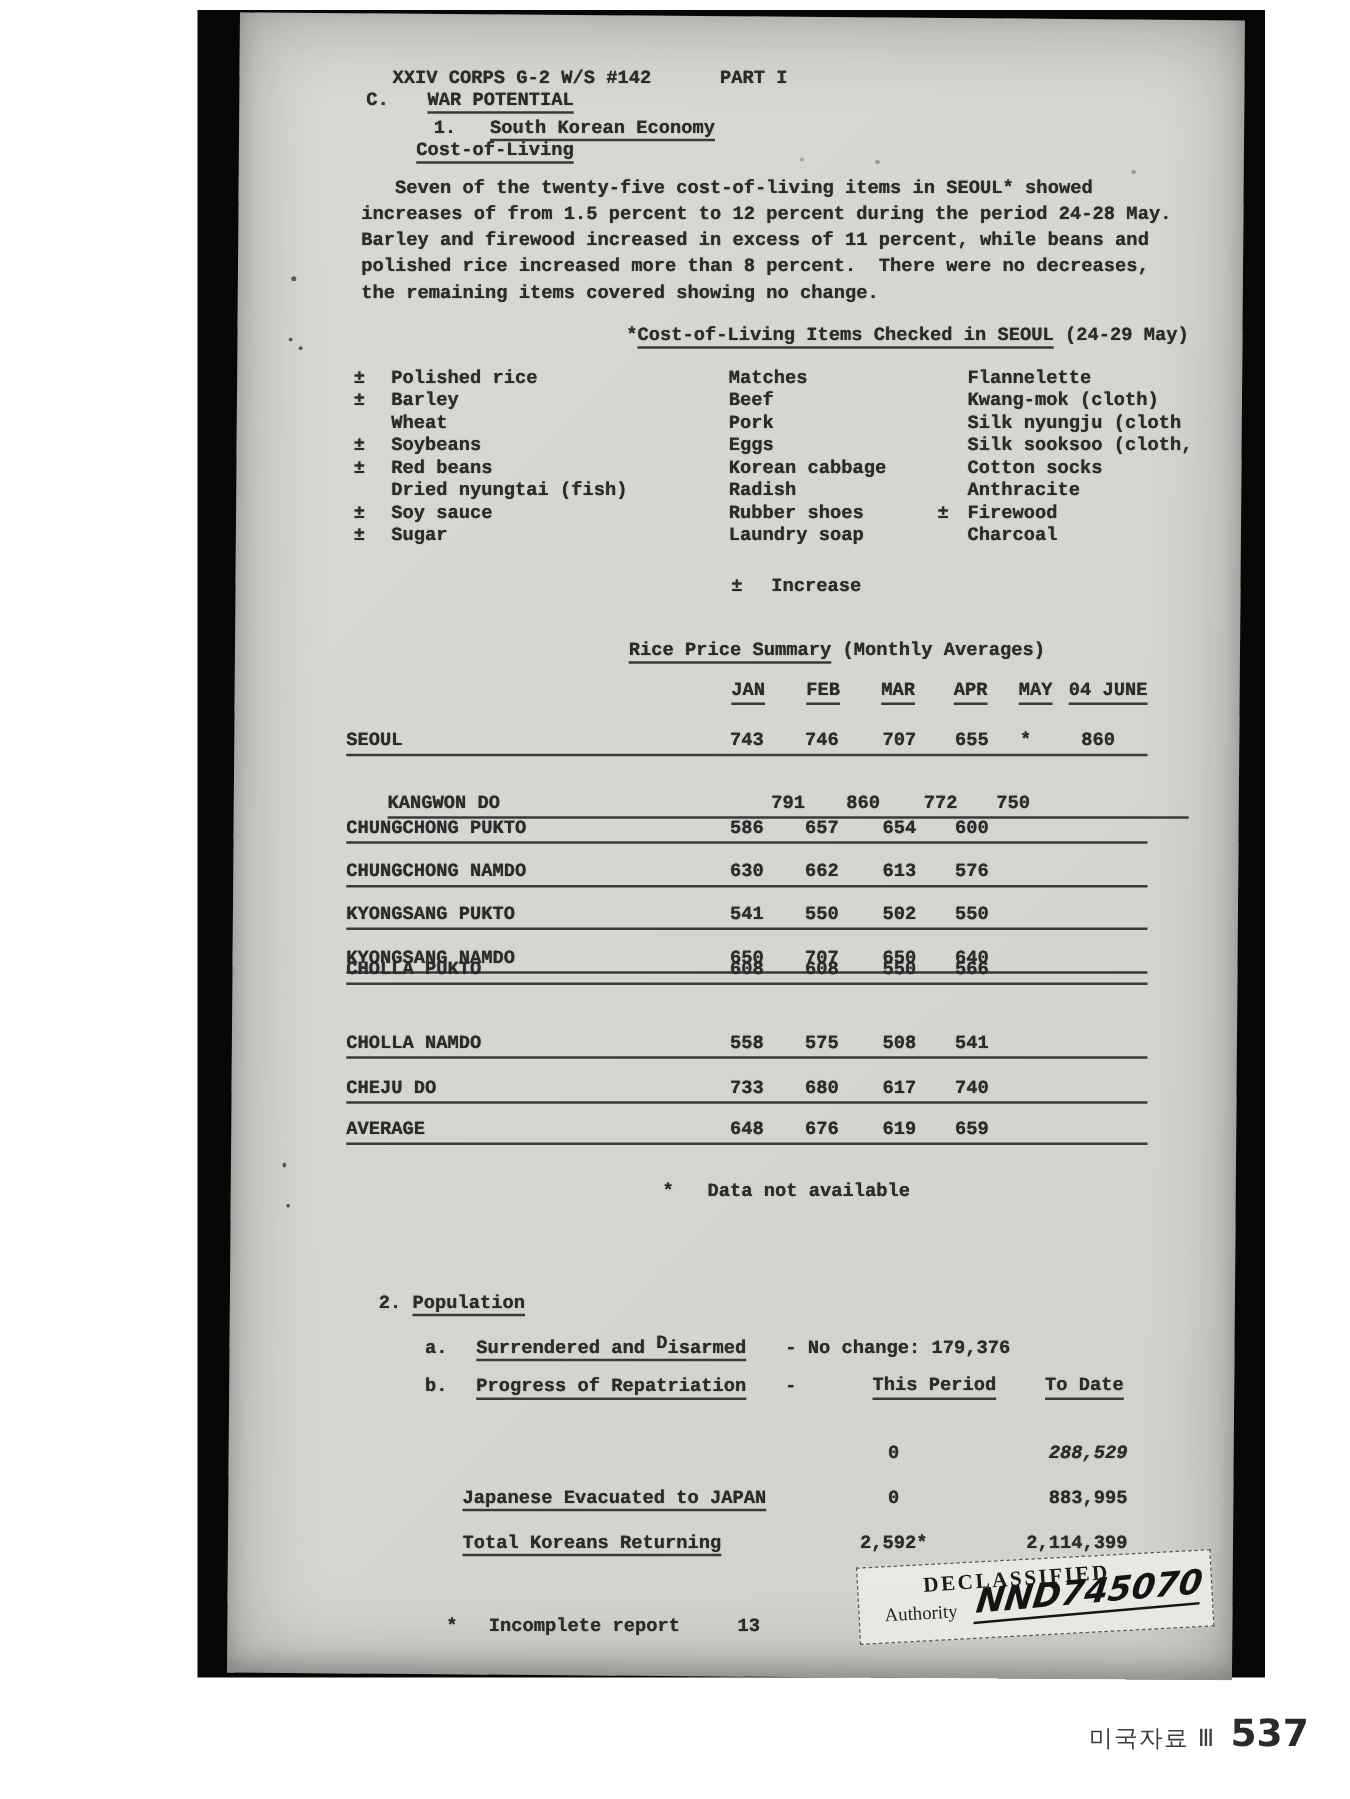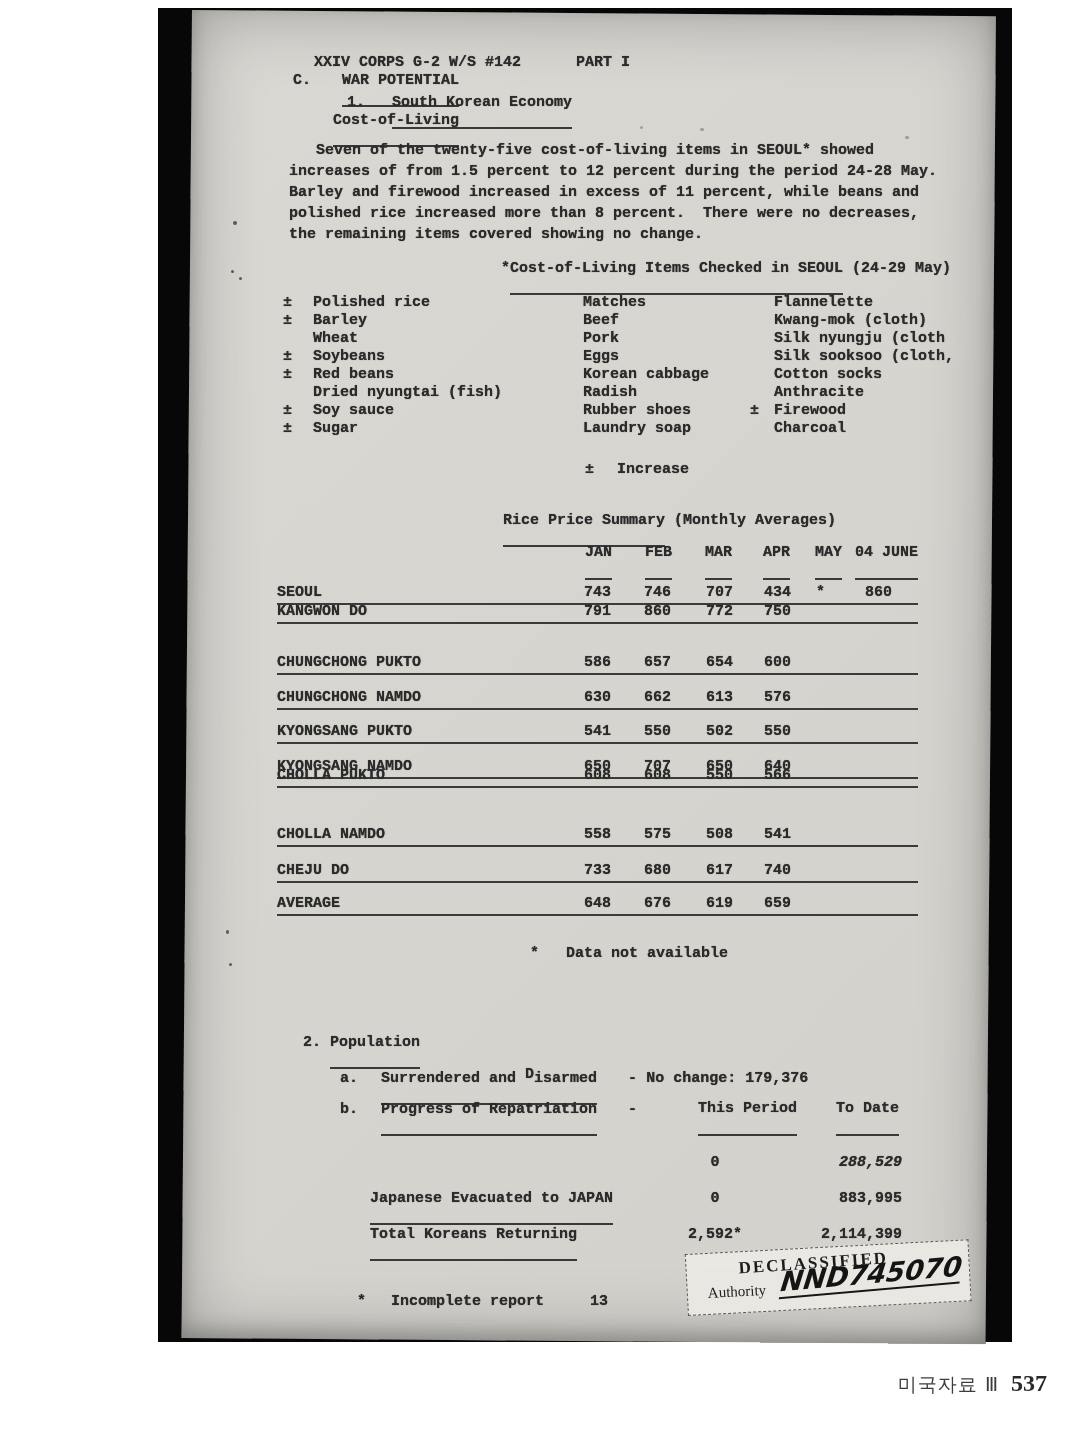--- a/index.html
+++ b/index.html
@@ -5,21 +5,21 @@
   html,body{margin:0;padding:0;background:#ffffff;}
   #root{position:relative;width:1080px;height:1439px;background:#ffffff;overflow:hidden;
         font-family:"Liberation Mono","DejaVu Sans Mono",monospace;}
   .frame{position:absolute;left:158px;top:8px;width:854px;height:1334px;background:#070707;}
   .sheet{position:absolute;left:192px;top:10px;width:804px;height:1328px;
          background:linear-gradient(135deg,#d9d8d3 0%,#d6d5d0 45%,#d2d1cc 100%);
          transform:rotate(0.45deg);transform-origin:top left;
          box-shadow:inset 0 0 70px rgba(0,0,0,0.28), inset 0 -8px 18px rgba(0,0,0,0.22);}
   .txt{position:absolute;color:#2b2b2b;font-weight:700;font-size:15px;line-height:19px;
        text-shadow:0 0 0.8px rgba(30,30,30,0.85);white-space:nowrap;}
-  .u{border-bottom:2px solid rgba(40,40,40,0.9);padding-bottom:16px;}
+  .u{border-bottom:2px solid rgba(40,40,40,0.9);padding-bottom:0px;}
   .para{white-space:pre-wrap;width:672px;line-height:21px;}
   .colitems .line{height:18px;}
   .colitems .mk{display:inline-block;width:30px;}
   .colitems .mk3{display:inline-block;width:24px;}
   .rrow{position:absolute;left:277px;width:641px;height:21px;line-height:21px;
         border-bottom:2px solid rgba(38,38,38,0.88);color:#2b2b2b;font-weight:700;font-size:15px;
         text-shadow:0 0 0.8px rgba(30,30,30,0.85);white-space:nowrap;}
   .rrow span{position:absolute;bottom:0;}
   .rname{left:0;}
   .c1{left:307px}.c2{left:367px}.c3{left:429px}.c4{left:487px}.c5{left:539px}.c6{left:588px}
@@ -32,21 +32,21 @@
   .stamp .l1{position:absolute;left:52px;top:5px;font-family:"Liberation Serif","DejaVu Serif",serif;
              font-weight:700;font-size:17px;letter-spacing:2px;color:#1c1c1c;transform:rotate(-1deg);}
   .stamp .l2{position:absolute;left:20px;top:31px;font-family:"Liberation Serif","DejaVu Serif",serif;
              font-size:15px;color:#222;}
   .stamp .hand{position:absolute;left:94px;top:14px;font-family:"DejaVu Sans",sans-serif;
              font-style:italic;font-weight:700;font-size:27px;color:#141414;
              transform:skewX(-12deg) rotate(-2deg);border-bottom:2px solid #161616;line-height:30px;}
   .caption{position:absolute;top:1370px;right:33px;display:flex;align-items:baseline;gap:12px;
            font-family:"DejaVu Sans","Liberation Sans",sans-serif;}
   .caption .kr{font-size:19px;color:#3d3d3d;letter-spacing:1px;}
-  .caption .pg{font-size:24px;font-weight:700;color:#2a2a2a;font-family:Liberation Serif, serif;}
+  .caption .pg{font-size:30px;font-weight:700;color:#2a2a2a;}
 </style>
 </head>
 <body>
 
 <div id="root">
   <div class="frame"></div>
   <div class="sheet"></div>
 
   <div class="speck" style="left:233px;top:221px;width:4px;height:4px;"></div>
   <div class="speck" style="left:231px;top:270px;width:3px;height:3px;"></div>
@@ -132,25 +132,25 @@
     <span class="txt u" style="left:763px;top:543px;">APR</span>
     <span class="txt u" style="left:815px;top:543px;">MAY</span>
     <span class="txt u" style="left:855px;top:543px;">04 JUNE</span>
   </div>
 
   <div class="rrow" style="top:582px;">
     <span class="rname">SEOUL</span>
       <span class="c1">743</span>
       <span class="c2">746</span>
       <span class="c3">707</span>
-      <span class="c4">434</span>
+      <span class="c4">655</span>
       <span class="c5">*</span>
       <span class="c6">860</span>
   </div>
-  <div class="rrow" style="top:601px;">
+  <div class="rrow" style="top:632px;margin-left:33px;">
     <span class="rname">KANGWON DO</span>
       <span class="c1">791</span>
       <span class="c2">860</span>
       <span class="c3">772</span>
       <span class="c4">750</span>
       <span class="c5"></span>
       <span class="c6"></span>
   </div>
   <div class="rrow" style="top:652px;">
     <span class="rname">CHUNGCHONG PUKTO</span>

